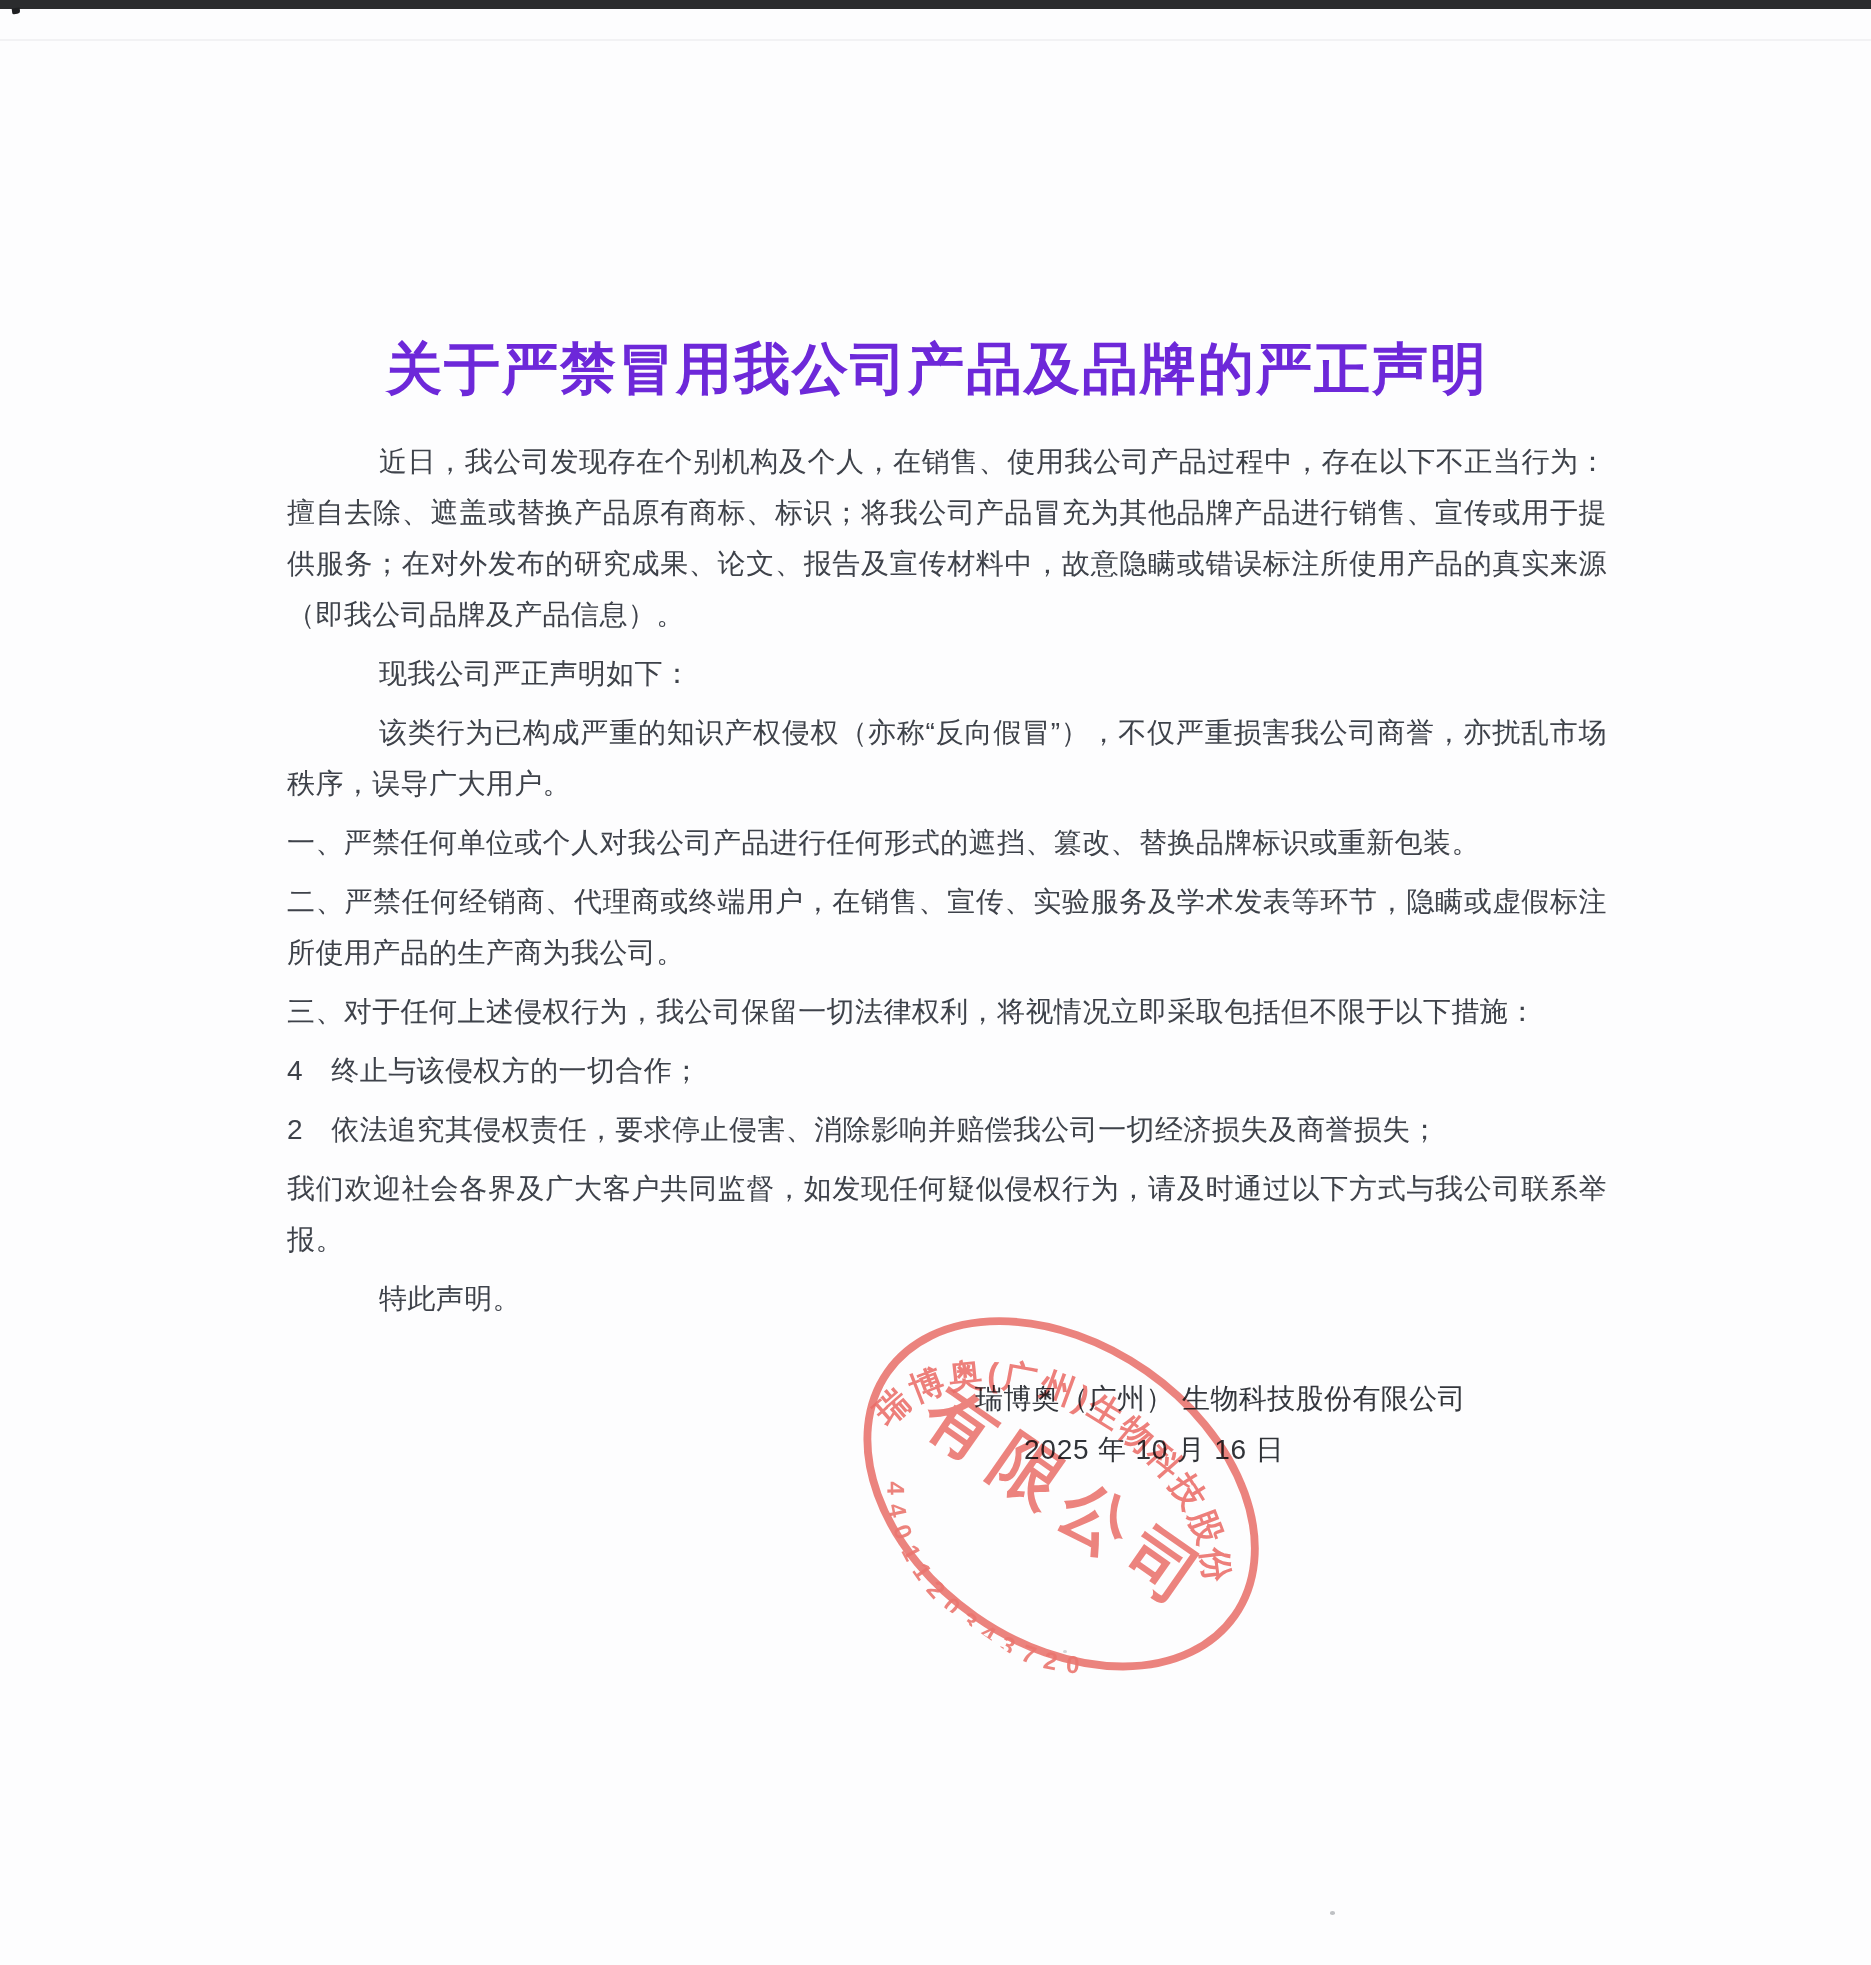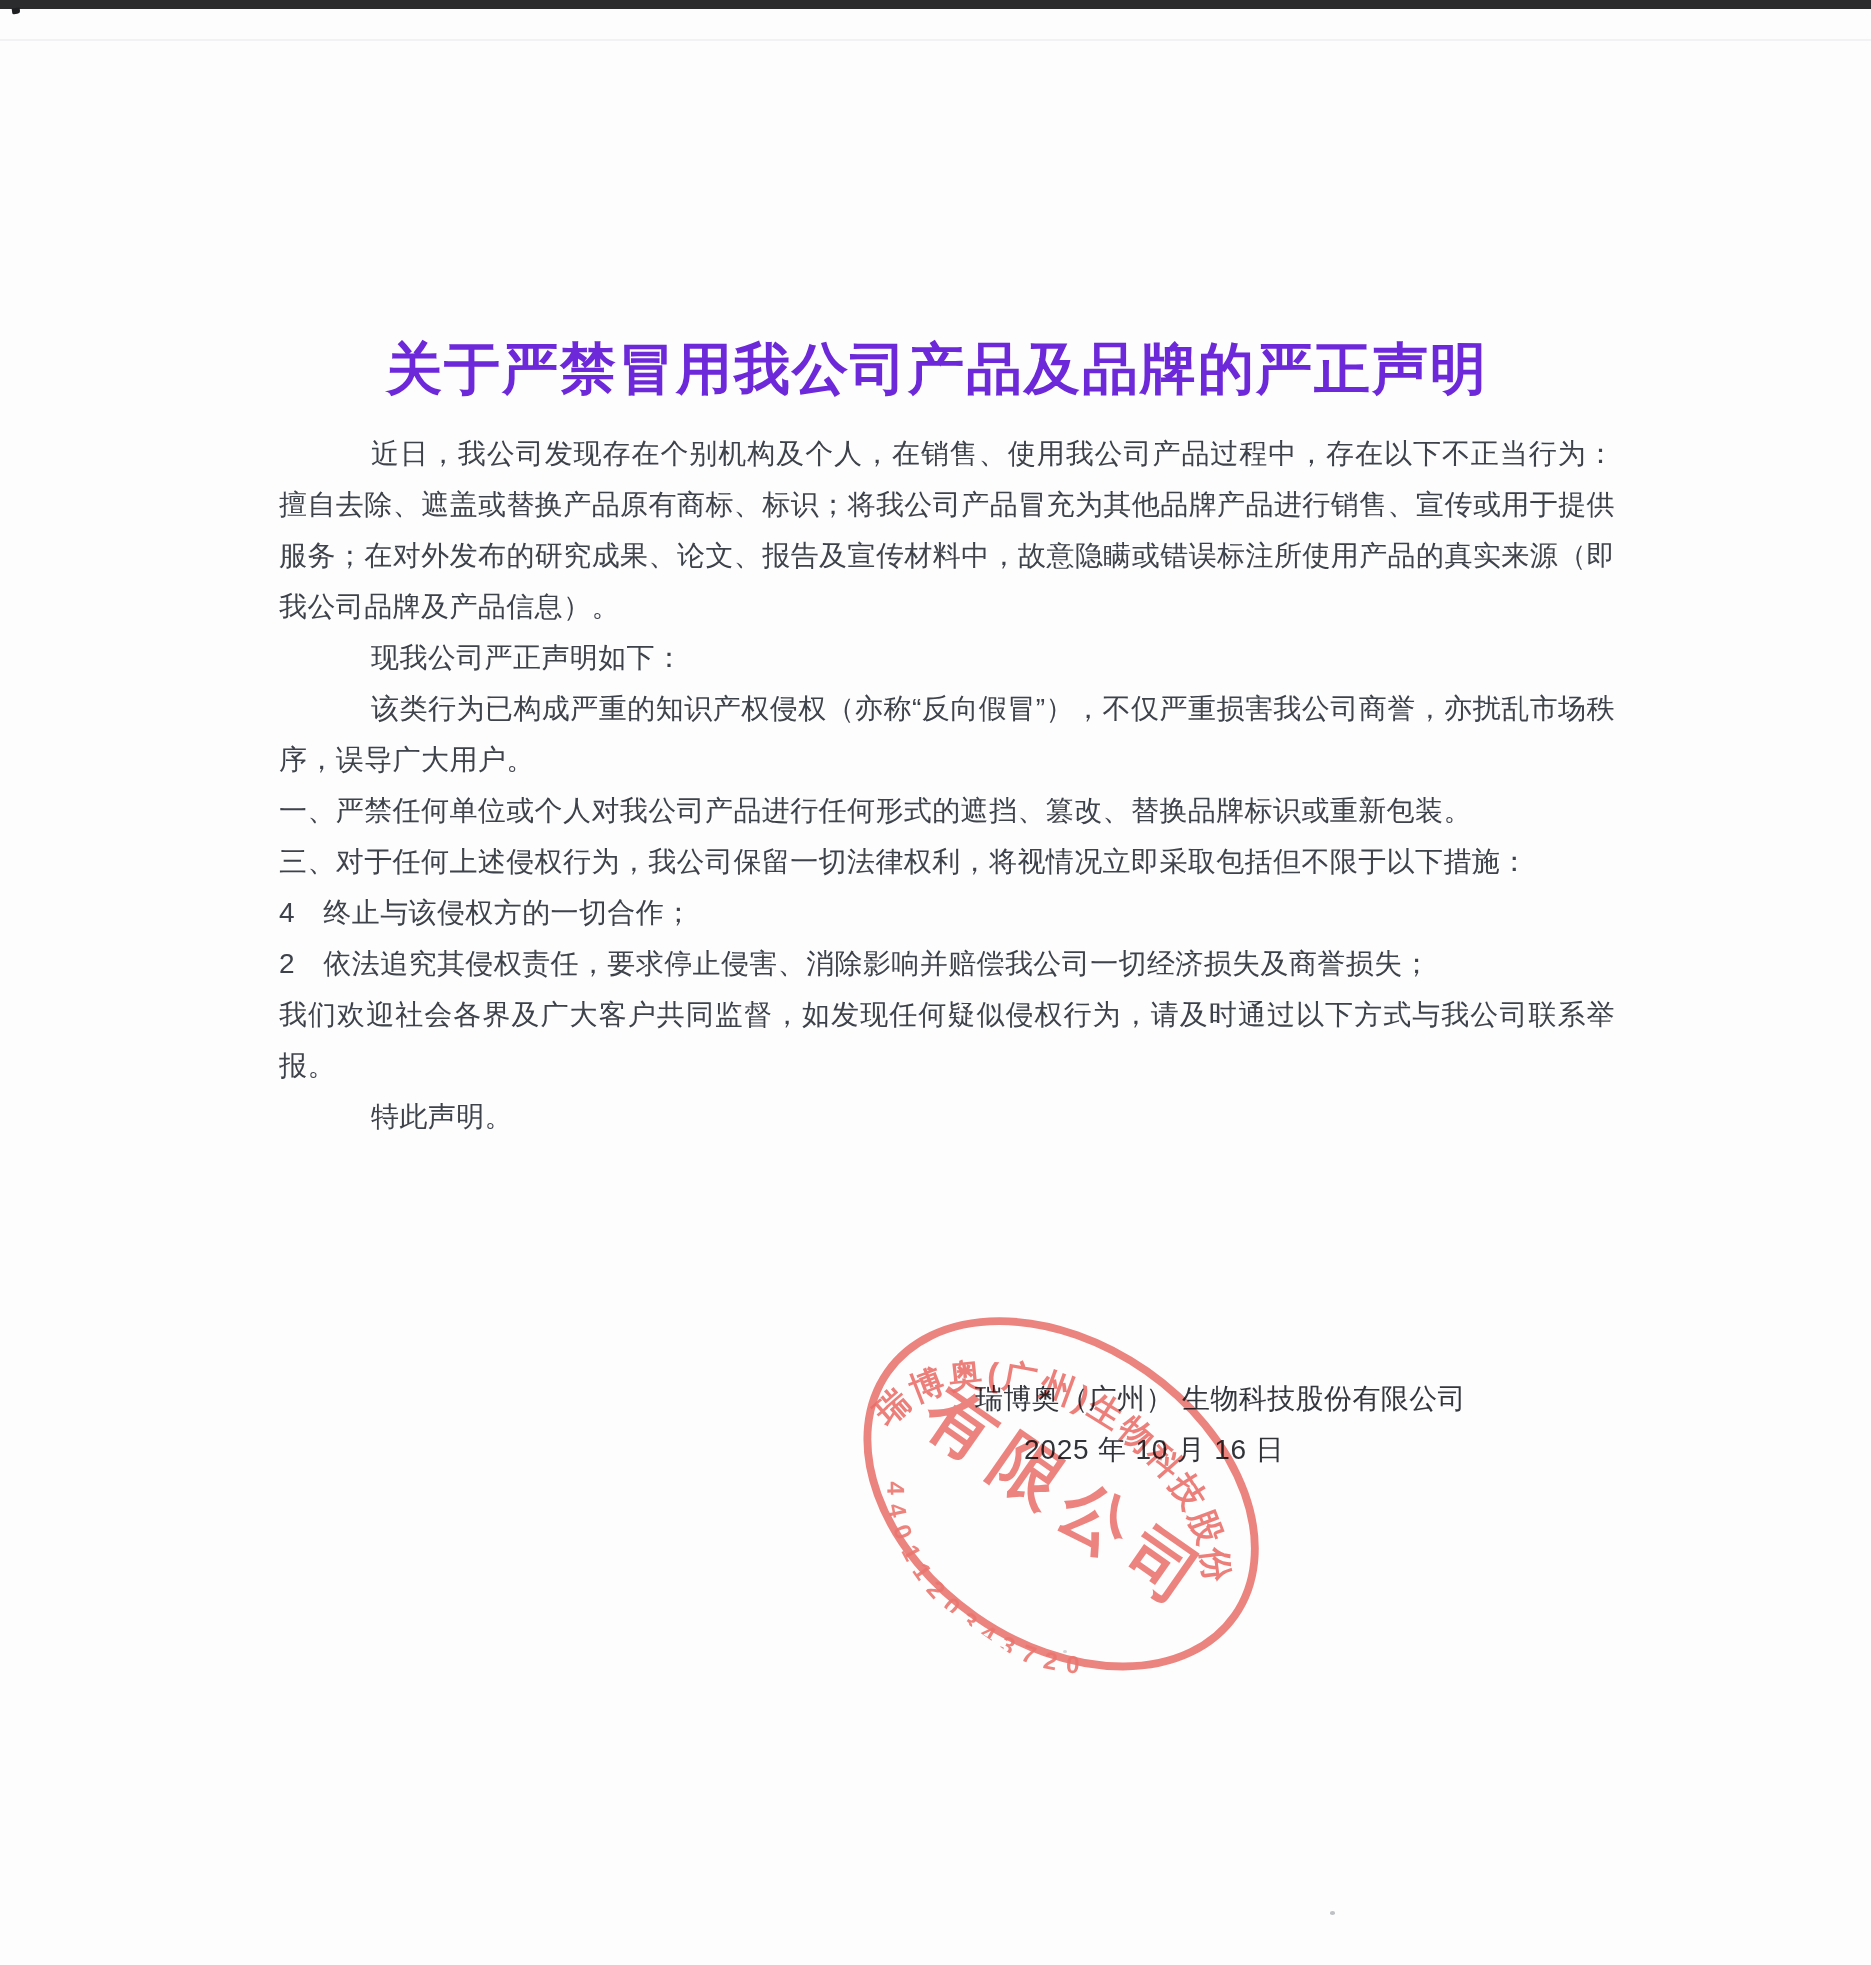--- a/index.html
+++ b/index.html
@@ -55,21 +55,21 @@
   .doc-body {
     position: absolute;
     left: 279px; top: 428px;
     width: 1336px;
     font-size: 28px;
     line-height: 51px;
     letter-spacing: 0.4px;
     color: #3e424a;
     text-align: justify;
   }
-  .doc-body p { margin: 0; padding: 0; }
+  .doc-body p { margin: 8px; padding: 0; }
   .para-indent { text-indent: 92px; }
   .para-flush  { text-indent: 0; }
   .para-sub    { padding-left: 94px; text-indent: 0; }
   .signature-company {
     position: absolute;
     left: 975px; top: 1380px;
     font-size: 28px;
     letter-spacing: 0.4px;
     color: #33363c;
     white-space: nowrap;
@@ -107,20 +107,21 @@
   <div class="scan-top-tick"></div>
   <div class="scan-line"></div>
 
   <h1 class="doc-title">关于严禁冒用我公司产品及品牌的严正声明</h1>
 
   <div class="doc-body">
     <p class="para-indent">近日，我公司发现存在个别机构及个人，在销售、使用我公司产品过程中，存在以下不正当行为：擅自去除、遮盖或替换产品原有商标、标识；将我公司产品冒充为其他品牌产品进行销售、宣传或用于提供服务；在对外发布的研究成果、论文、报告及宣传材料中，故意隐瞒或错误标注所使用产品的真实来源（即我公司品牌及产品信息）。</p>
     <p class="para-indent">现我公司严正声明如下：</p>
     <p class="para-indent">该类行为已构成严重的知识产权侵权（亦称“反向假冒”），不仅严重损害我公司商誉，亦扰乱市场秩序，误导广大用户。</p>
     <p class="para-flush">一、严禁任何单位或个人对我公司产品进行任何形式的遮挡、篡改、替换品牌标识或重新包装。</p>
+    <p class="para-flush">二、严禁任何经销商、代理商或终端用户，在销售、宣传、实验服务及学术发表等环节，隐瞒或虚假标注所使用产品的生产商为我公司。</p>
     <p class="para-flush">三、对于任何上述侵权行为，我公司保留一切法律权利，将视情况立即采取包括但不限于以下措施：</p>
     <p class="para-sub">4　终止与该侵权方的一切合作；</p>
     <p class="para-sub">2　依法追究其侵权责任，要求停止侵害、消除影响并赔偿我公司一切经济损失及商誉损失；</p>
     <p class="para-flush">我们欢迎社会各界及广大客户共同监督，如发现任何疑似侵权行为，请及时通过以下方式与我公司联系举报。</p>
     <p class="para-indent">特此声明。</p>
   </div>
 
   <div class="signature-company">瑞博奥（广州） 生物科技股份有限公司</div>
   <div class="signature-date">2025 年 10 月 16 日</div>
 

